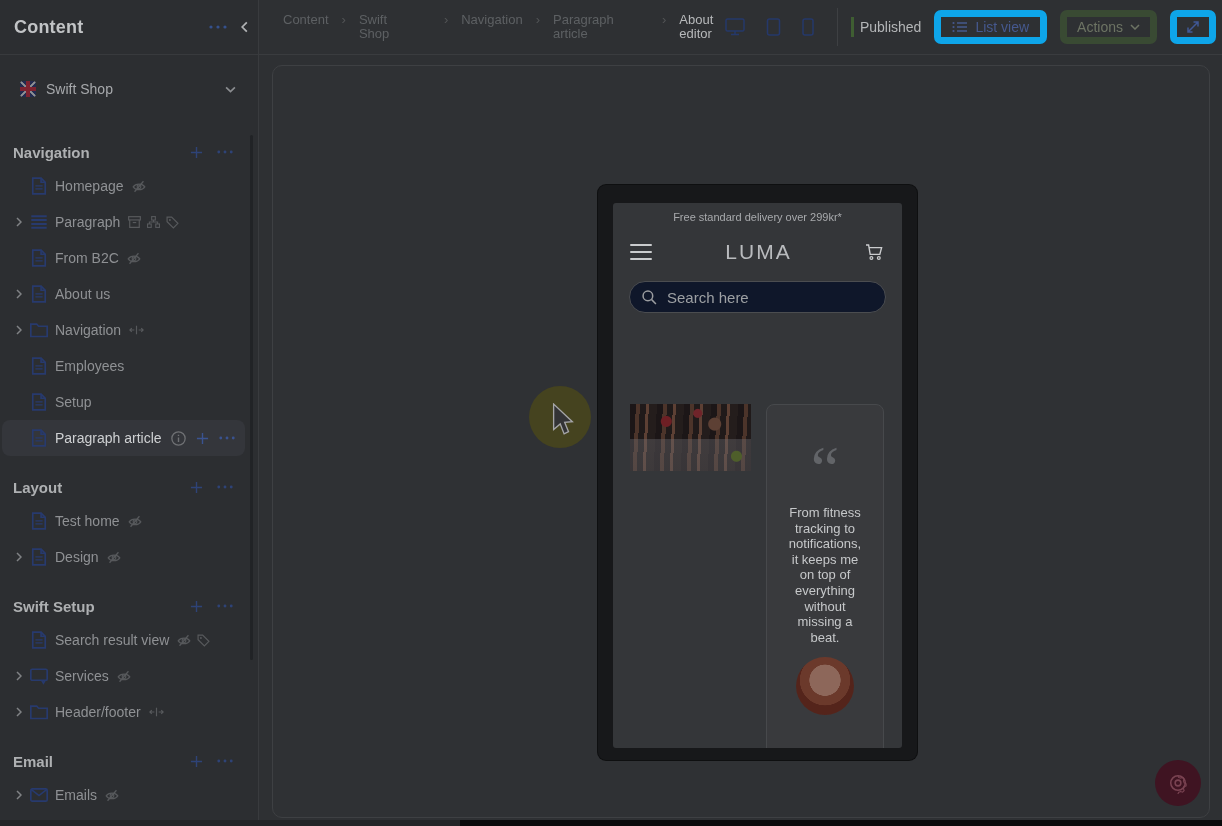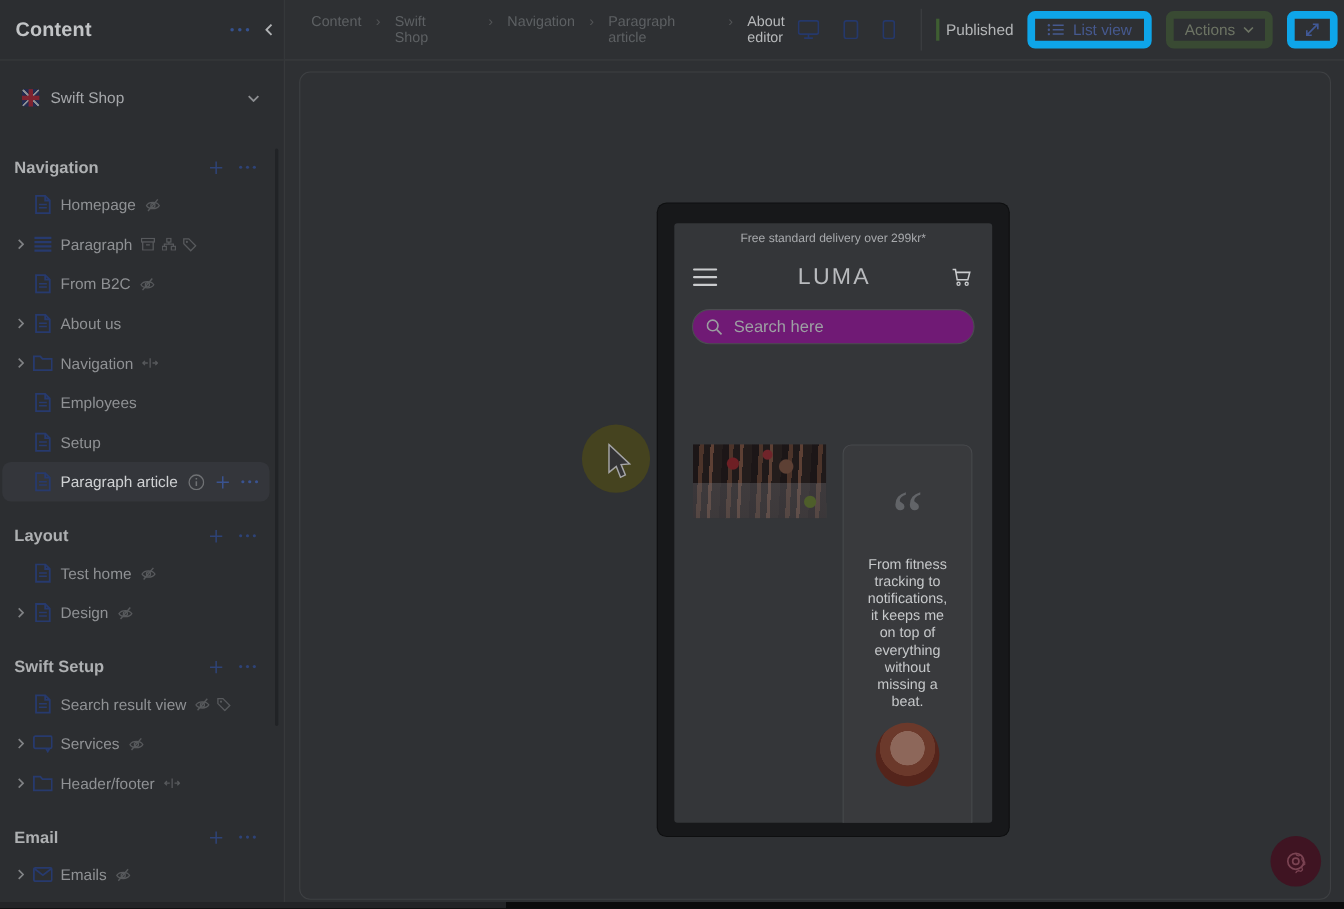--- a/index.html
+++ b/index.html
@@ -55,21 +55,21 @@
   .panel{position:absolute;left:272px;top:65px;width:938px;height:753px;border:1px solid #3e4043;border-radius:10px;background:#2f3134;}
   
   .phone{position:absolute;left:598px;top:185px;width:319px;height:575px;background:#17181a;border-radius:8px;box-shadow:0 0 0 1px #0e0f10;}
   .screen{position:absolute;left:15px;top:18px;right:15px;bottom:12px;background:#343639;border-radius:3px;overflow:hidden;}
   .p-banner{margin-top:8px;text-align:center;font-size:11px;color:#a8aaad;}
   .p-header{margin-top:14px;padding:0 17px;height:30px;display:flex;align-items:center;}
   .burger{display:flex;flex-direction:column;gap:5px;width:22px;cursor:pointer;}
   .burger i{height:2px;background:#caccce;border-radius:1px;}
   .p-logo{flex:1;text-align:center;font-size:21px;letter-spacing:2px;color:#b9bbbe;}
   .cart{width:20px;height:20px;color:#caccce;cursor:pointer;}
-  .p-search{margin:14px 16px 0;height:32px;border:1px solid #4b4d50;border-radius:16px;background:#701a75;display:flex;align-items:center;gap:10px;padding:0 12px;cursor:text;}
+  .p-search{margin:14px 16px 0;height:32px;border:1px solid #4b4d50;border-radius:16px;background:#0f172a;display:flex;align-items:center;gap:10px;padding:0 12px;cursor:text;}
   .p-search svg{width:15px;height:15px;color:#9b9da0;}
   .p-search span{font-size:15px;color:#9da0a3;}
   .runimg{position:absolute;left:17px;top:201px;width:121px;height:67px;background:
     radial-gradient(circle at 88% 78%,#4e5e2a 0 5px,transparent 6px),
     radial-gradient(circle at 30% 26%,#6e1f24 0 5px,transparent 6px),
     radial-gradient(circle at 56% 14%,#70242a 0 4px,transparent 5px),
     radial-gradient(circle at 70% 30%,#5d4034 0 6px,transparent 7px),
     linear-gradient(to bottom,rgba(0,0,0,0) 52%,rgba(110,110,116,.38) 53%,rgba(96,96,101,.42)),
     repeating-linear-gradient(93deg,#1c1617 0 6px,#4c342a 6px 10px,#201a1a 10px 16px,#5d4034 16px 19px,#241d1c 19px 27px);}
   .qcard{position:absolute;left:153px;top:201px;width:118px;height:600px;border:1px solid #47494c;border-radius:8px;background:#393a3d;text-align:center;}

